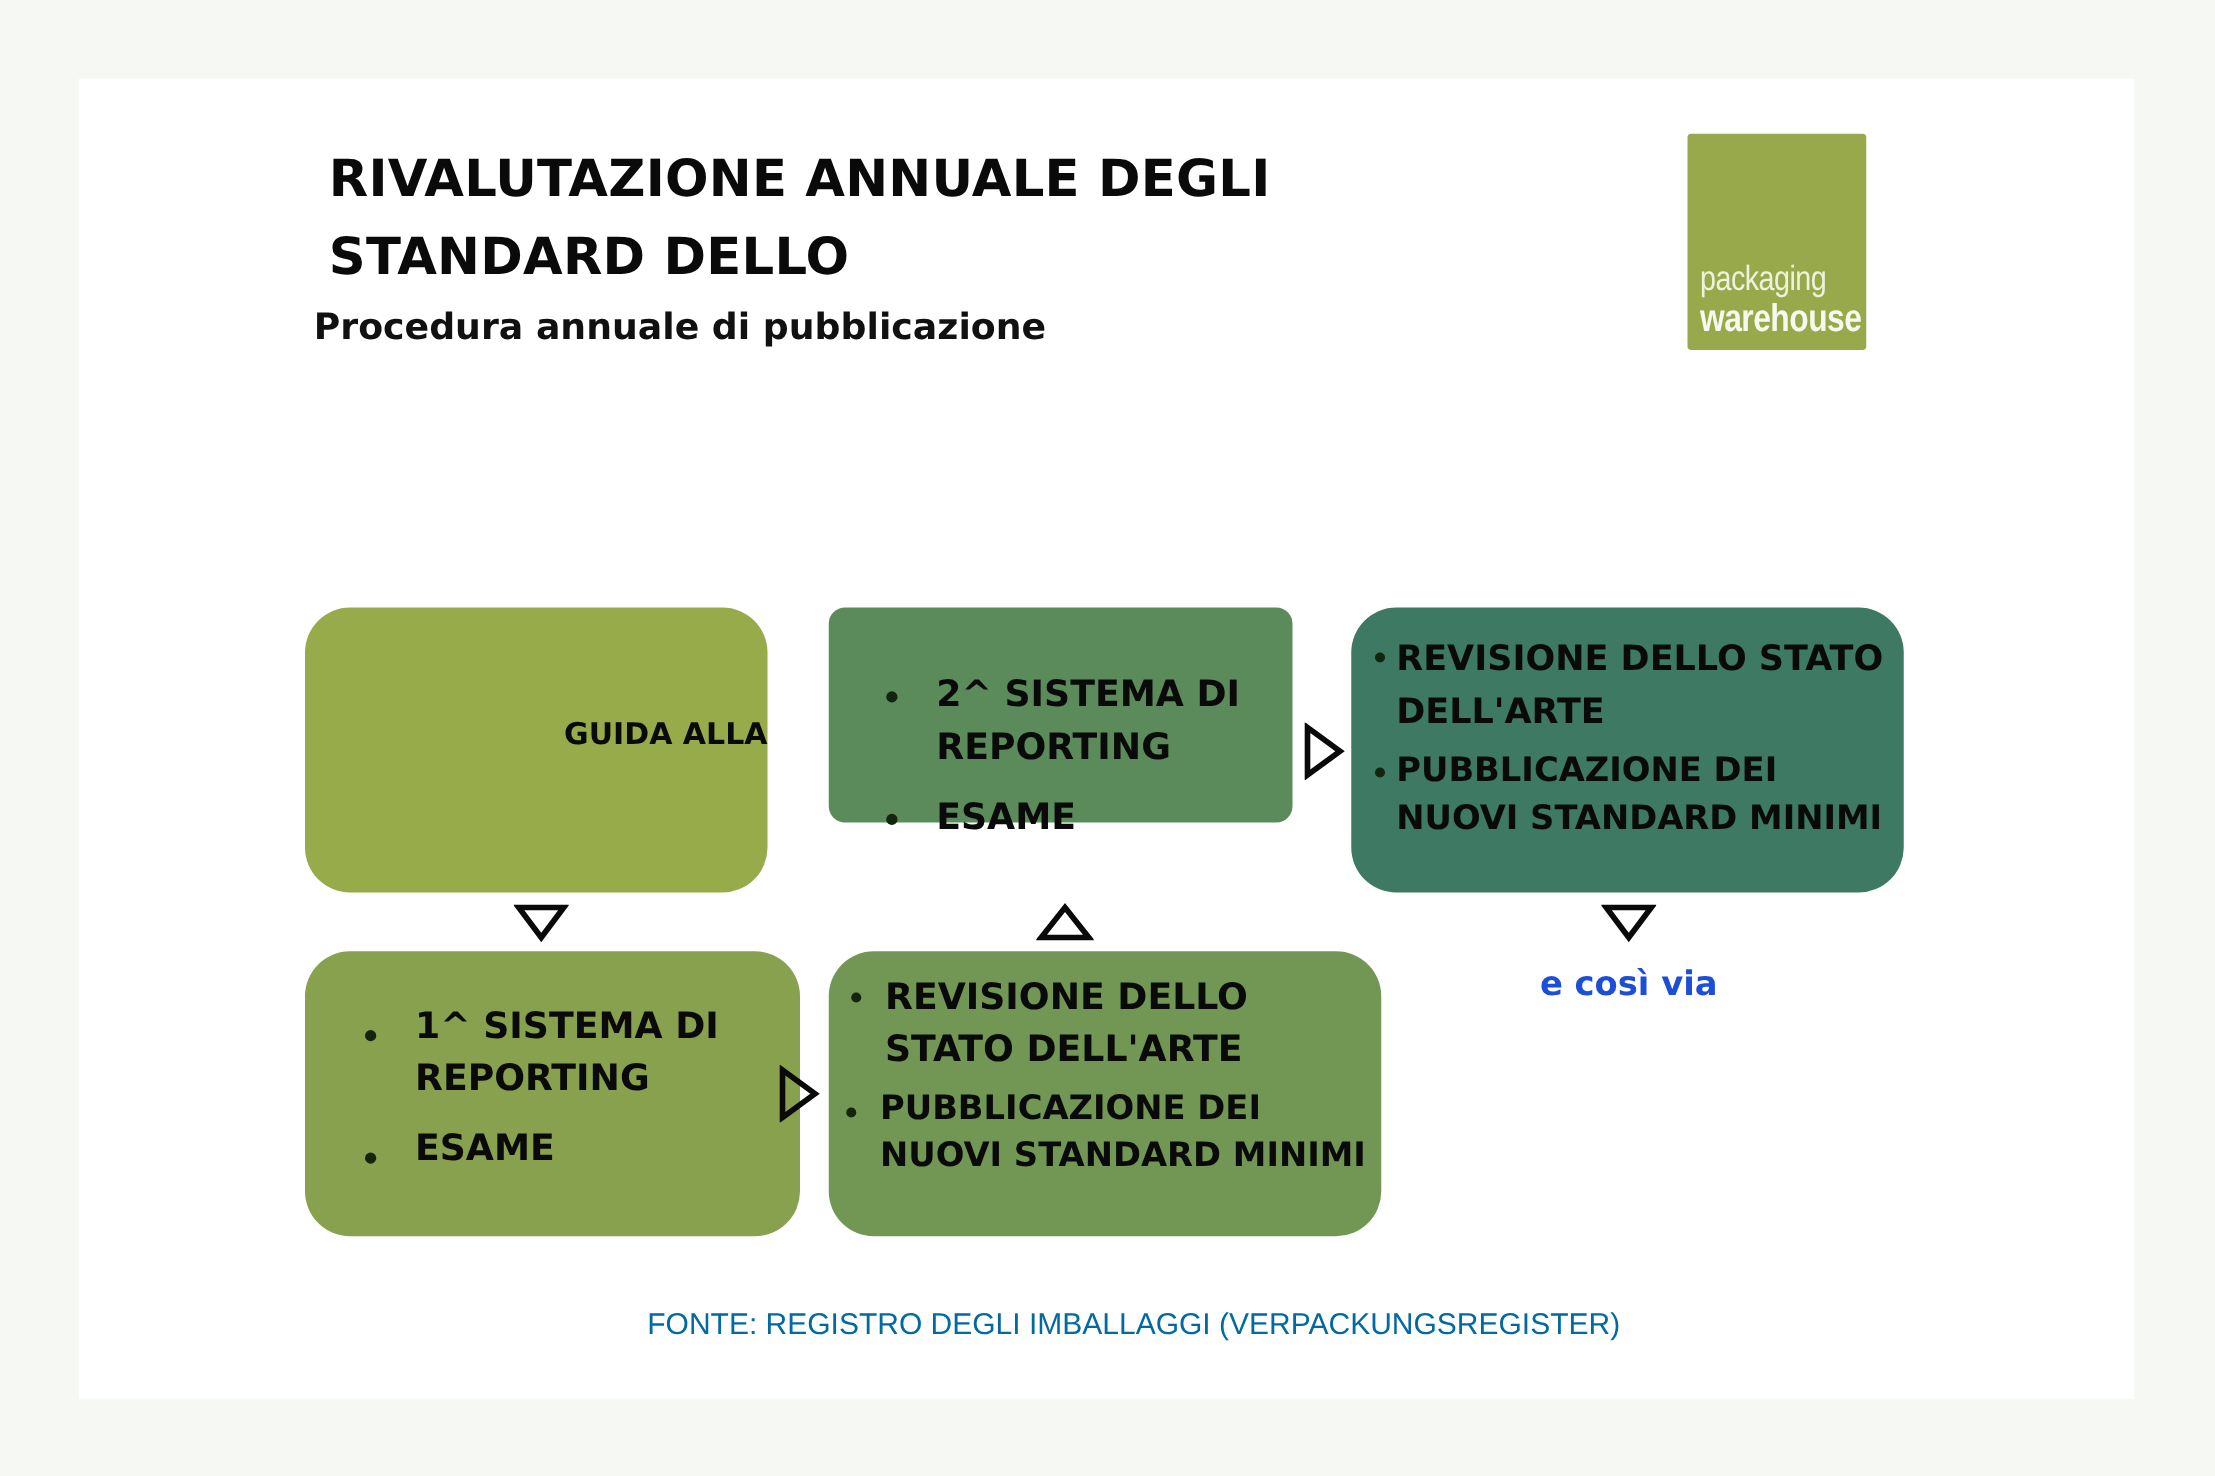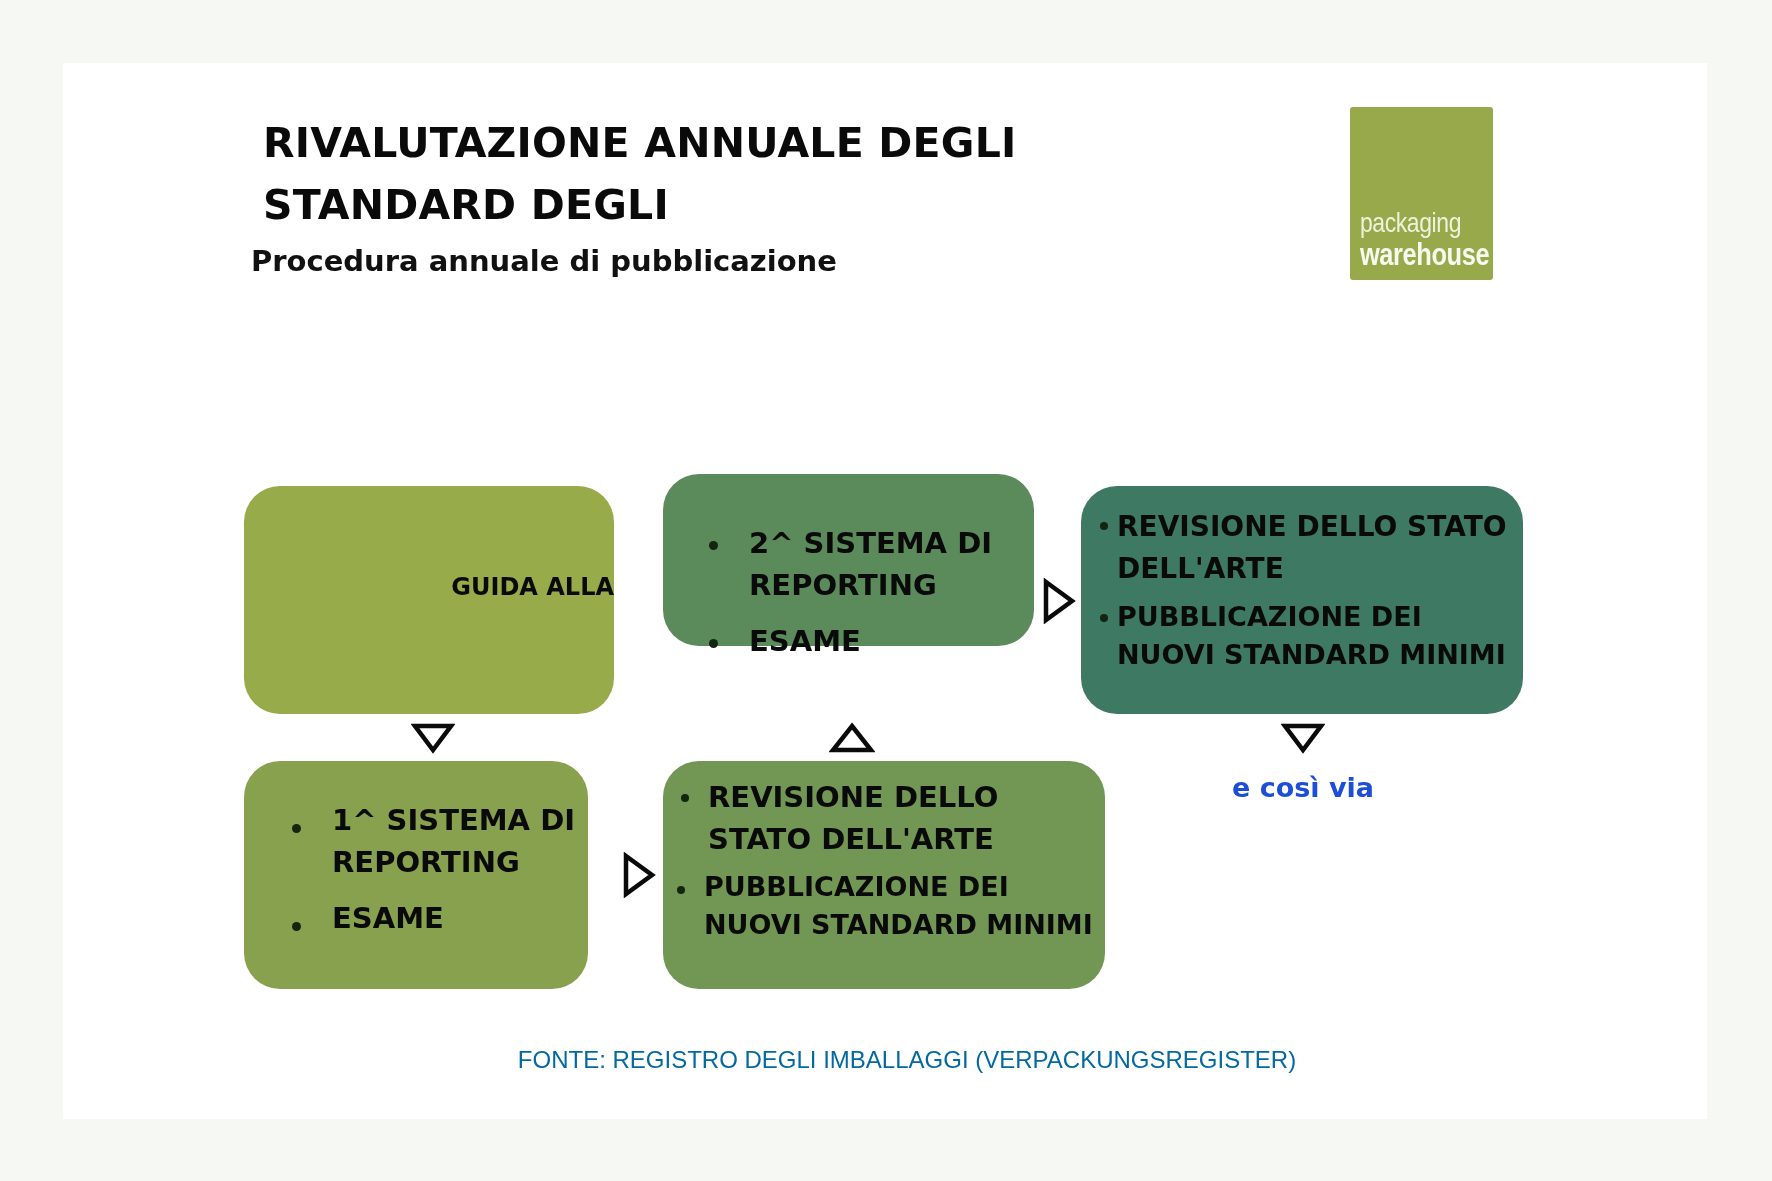--- a/index.html
+++ b/index.html
@@ -39,23 +39,23 @@
     position: absolute; left: 10px; top: 130px;
     font-family: "Liberation Sans", sans-serif;
     font-size: 31px; color: #f7f9ee; font-weight: bold;
     letter-spacing: -0.5px; transform: scaleX(0.82); transform-origin: left;
   }
   .box {
     position: absolute; border-radius: 36px;
     color: #0a0a0a; font-weight: bold; box-sizing: border-box;
   }
   .box1 { left: 244px; top: 486px; width: 370px; height: 228px; }
-  .box2 { left: 663px; top: 474px; width: 371px; height: 172px; }
+  .box2 { left: 663px; top: 486px; width: 371px; height: 172px; border-radius: 13px; }
   .box3 { left: 1081px; top: 486px; width: 442px; height: 228px; }
-  .box4 { left: 244px; top: 761px; width: 344px; height: 228px; }
+  .box4 { left: 244px; top: 761px; width: 396px; height: 228px; }
   .box5 { left: 663px; top: 761px; width: 442px; height: 228px; }
   .center-text {
     position: absolute; left: 0; right: 0; top: 80px;
     text-align: right; font-size: 24px; line-height: 43px;
   }
   ul.items {
     list-style: none; margin: 0; padding: 0; position: absolute;
   }
   ul.items li { position: relative; font-size: 29px; line-height: 42px; }
   ul.items li .dot {
@@ -91,21 +91,21 @@
     font-size: 24px; color: #0369a1;
   }
 </style>
 </head>
 <body>
 
 <div class="card"></div>
 
 <h1 class="title">
   <span>RIVALUTAZIONE ANNUALE DEGLI</span><br>
-  <span>STANDARD DEGLI</span>
+  <span>STANDARD DELLO</span>
 </h1>
 <div class="subtitle">Procedura annuale di pubblicazione</div>
 
 <div class="logo">
   <span class="l1">packaging</span>
   <span class="l2">warehouse</span>
 </div>
 
 <div class="box box1" style="background:#98ab4b">
   <div class="center-text">

